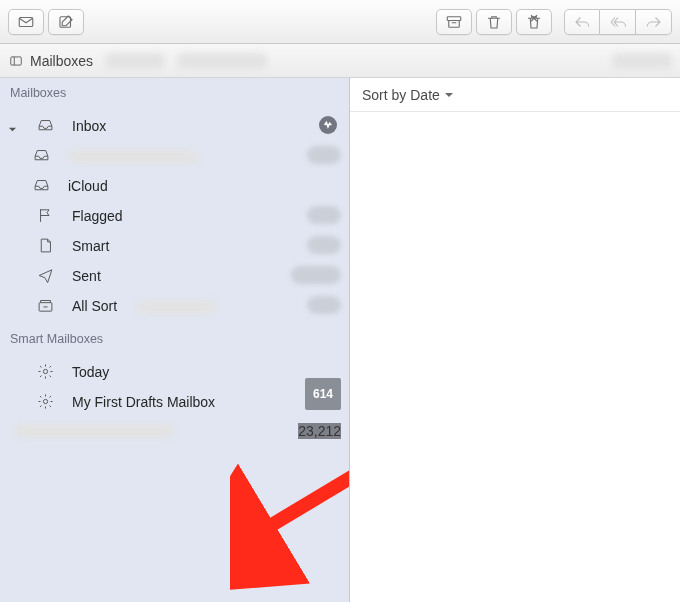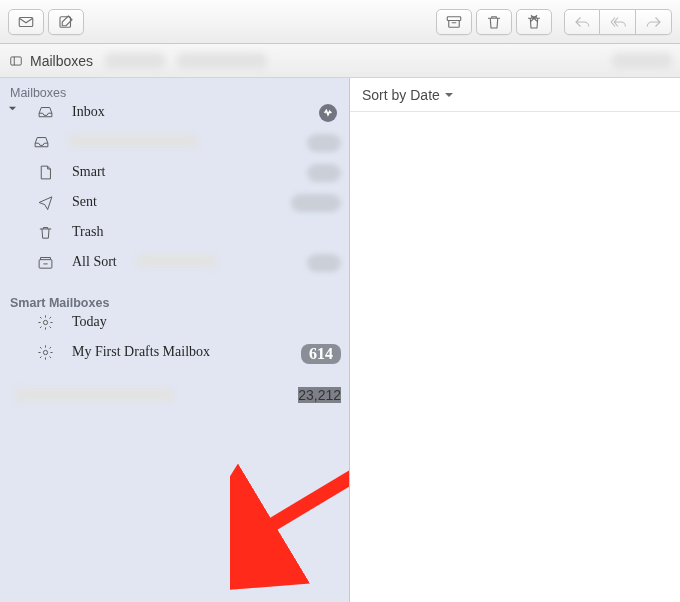--- a/index.html
+++ b/index.html
@@ -23,29 +23,29 @@
 
     .body-row { display: flex; height: calc(602px - 44px - 34px); }
     .sidebar { width: 350px; background: #e1e6f2; border-right: 1px solid #c9c9c9; overflow: hidden; position: relative; }
     .content { flex: 1; background: #fff; }
 
     .content-header { height: 34px; border-bottom: 1px solid #e5e5e5; display: flex; align-items: center; padding: 0 12px; color: #4a4a4a; gap: 4px; }
     .content-header svg { width: 10px; height: 10px; fill: #6a6a6a; }
 
     .section-title { font-size: 12.5px; color: #6d7280; padding: 8px 10px 4px; }
 
-    .row { display: flex; align-items: flex-start; height: 30px; padding: 0 8px 0 6px; gap: 16px; color: #262626; font-family: Liberation Serif, serif; }
+    .row { display: flex; align-items: flex-end; height: 30px; padding: 0 8px 0 6px; gap: 16px; color: #262626; }
     .row .disclosure { width: 12px; display: flex; justify-content: center; }
     .row .disclosure svg { width: 9px; height: 9px; fill: #555; }
     .row .icon { width: 22px; display: flex; justify-content: center; }
     .row .icon svg { width: 19px; height: 17px; stroke: #5b5b5b; fill: none; stroke-width: 1.4; }
     .row .label { flex: 0 0 auto; padding-right: 4px; }
     .row .mid-blur { flex: 1; display: flex; align-items: center; }
     .row .mid-blur .blur-pill { height: 14px; }
-    .row .count-badge { background: #8a8e97; color: #fff; font-size: 16px; border-radius: 8px; padding: 1px 8px; font-weight: 600; }
+    .row .count-badge { background: #8a8e97; color: #fff; font-size: 12px; border-radius: 2px; padding: 9px 8px; font-weight: 600; }
     .row .count-blur { width: 34px; height: 18px; border-radius: 9px; background: #cbcfd8; filter: blur(2.5px); }
     .row.indent-1 { padding-left: 30px; }
     .row .circle-dot { width: 18px; height: 18px; border-radius: 50%; background: #737681; display:flex; align-items:center; justify-content:center; margin-left:auto; margin-right:4px; }
     .row .circle-dot svg { width:10px;height:10px;stroke:#fff;fill:none;stroke-width:2;}
 
     .gear svg { stroke: #5b5b5b; }
 
     .blur-row { display:flex; align-items:center; height:30px; padding:0 8px 0 14px; gap:6px; }
     .blur-row .blur-pill { height:14px; }
 
@@ -155,21 +155,42 @@
             <path d="M3 13l3-8h12l3 8v5H3z"></path>
             <path d="M3 13h5l2 3h4l2-3h5"></path>
           </svg>
         </span>
       <span class="mid-blur">
           <span class="blur-pill" style="width:130px;"></span>
         </span>
       <span class="count-blur"></span>
     </div>
 
-
+    <div class="row indent-1">
+      <span class="icon">
+          <svg viewBox="0 0 24 24">
+            <path d="M3 13l3-8h12l3 8v5H3z"></path>
+            <path d="M3 13h5l2 3h4l2-3h5"></path>
+          </svg>
+        </span>
+      <span class="label">iCloud</span>
+      <span class="mid-blur"></span>
+    </div>
+
+    <div class="row">
+      <span class="disclosure"></span>
+      <span class="icon">
+          <svg viewBox="0 0 24 24">
+            <path d="M5 3v18M5 4h12l-3 4 3 4H5"></path>
+          </svg>
+        </span>
+      <span class="label">Flagged</span>
+      <span class="mid-blur"></span>
+      <span class="count-blur"></span>
+    </div>
 
     <div class="row">
       <span class="disclosure"></span>
       <span class="icon">
           <svg viewBox="0 0 24 24">
             <path d="M6 3h9l4 4v14H6z"></path>
             <path d="M15 3v4h4"></path>
           </svg>
         </span>
       <span class="label">Smart</span>
@@ -183,47 +204,37 @@
           <svg viewBox="0 0 24 24">
             <path d="M3 12l18-8-6 18-4-7z"></path>
           </svg>
         </span>
       <span class="label">Sent</span>
       <span class="mid-blur"></span>
       <span class="count-blur" style="width:50px;"></span>
     </div>
 
 
-    <div class="row">
-      <span class="disclosure"></span>
-      <span class="icon">
-          <svg viewBox="0 0 24 24">
-            <path d="M4 7h16M9 7V5h6v2M7 7l1 13h8l1-13"></path>
-          </svg>
-        </span>
-      <span class="label">Trash</span>
-      <span class="mid-blur"></span>
-    </div>
 
     <div class="row">
       <span class="disclosure"></span>
       <span class="icon">
           <svg viewBox="0 0 24 24">
             <rect x="3" y="8" width="18" height="12" rx="1"></rect>
             <path d="M5 8V5h14v3M9 14h6"></path>
           </svg>
         </span>
       <span class="label">All Sort</span>
       <span class="mid-blur">
           <span class="blur-pill" style="width:80px;"></span>
         </span>
       <span class="count-blur"></span>
     </div>
 
-    <div class="section-title" style="margin-top:4px;font-weight:bold;">Smart Mailboxes</div>
+    <div class="section-title" style="margin-top:10px;">Smart Mailboxes</div>
 
     <div class="row">
       <span class="disclosure"></span>
       <span class="icon gear">
           <svg viewBox="0 0 24 24">
             <circle cx="12" cy="12" r="3"></circle>
             <path d="M12 2v3M12 19v3M4.2 4.2l2.1 2.1M17.7 17.7l2.1 2.1M2 12h3M19 12h3M4.2 19.8l2.1-2.1M17.7 6.3l2.1-2.1"></path>
           </svg>
         </span>
       <span class="label">Today</span>

